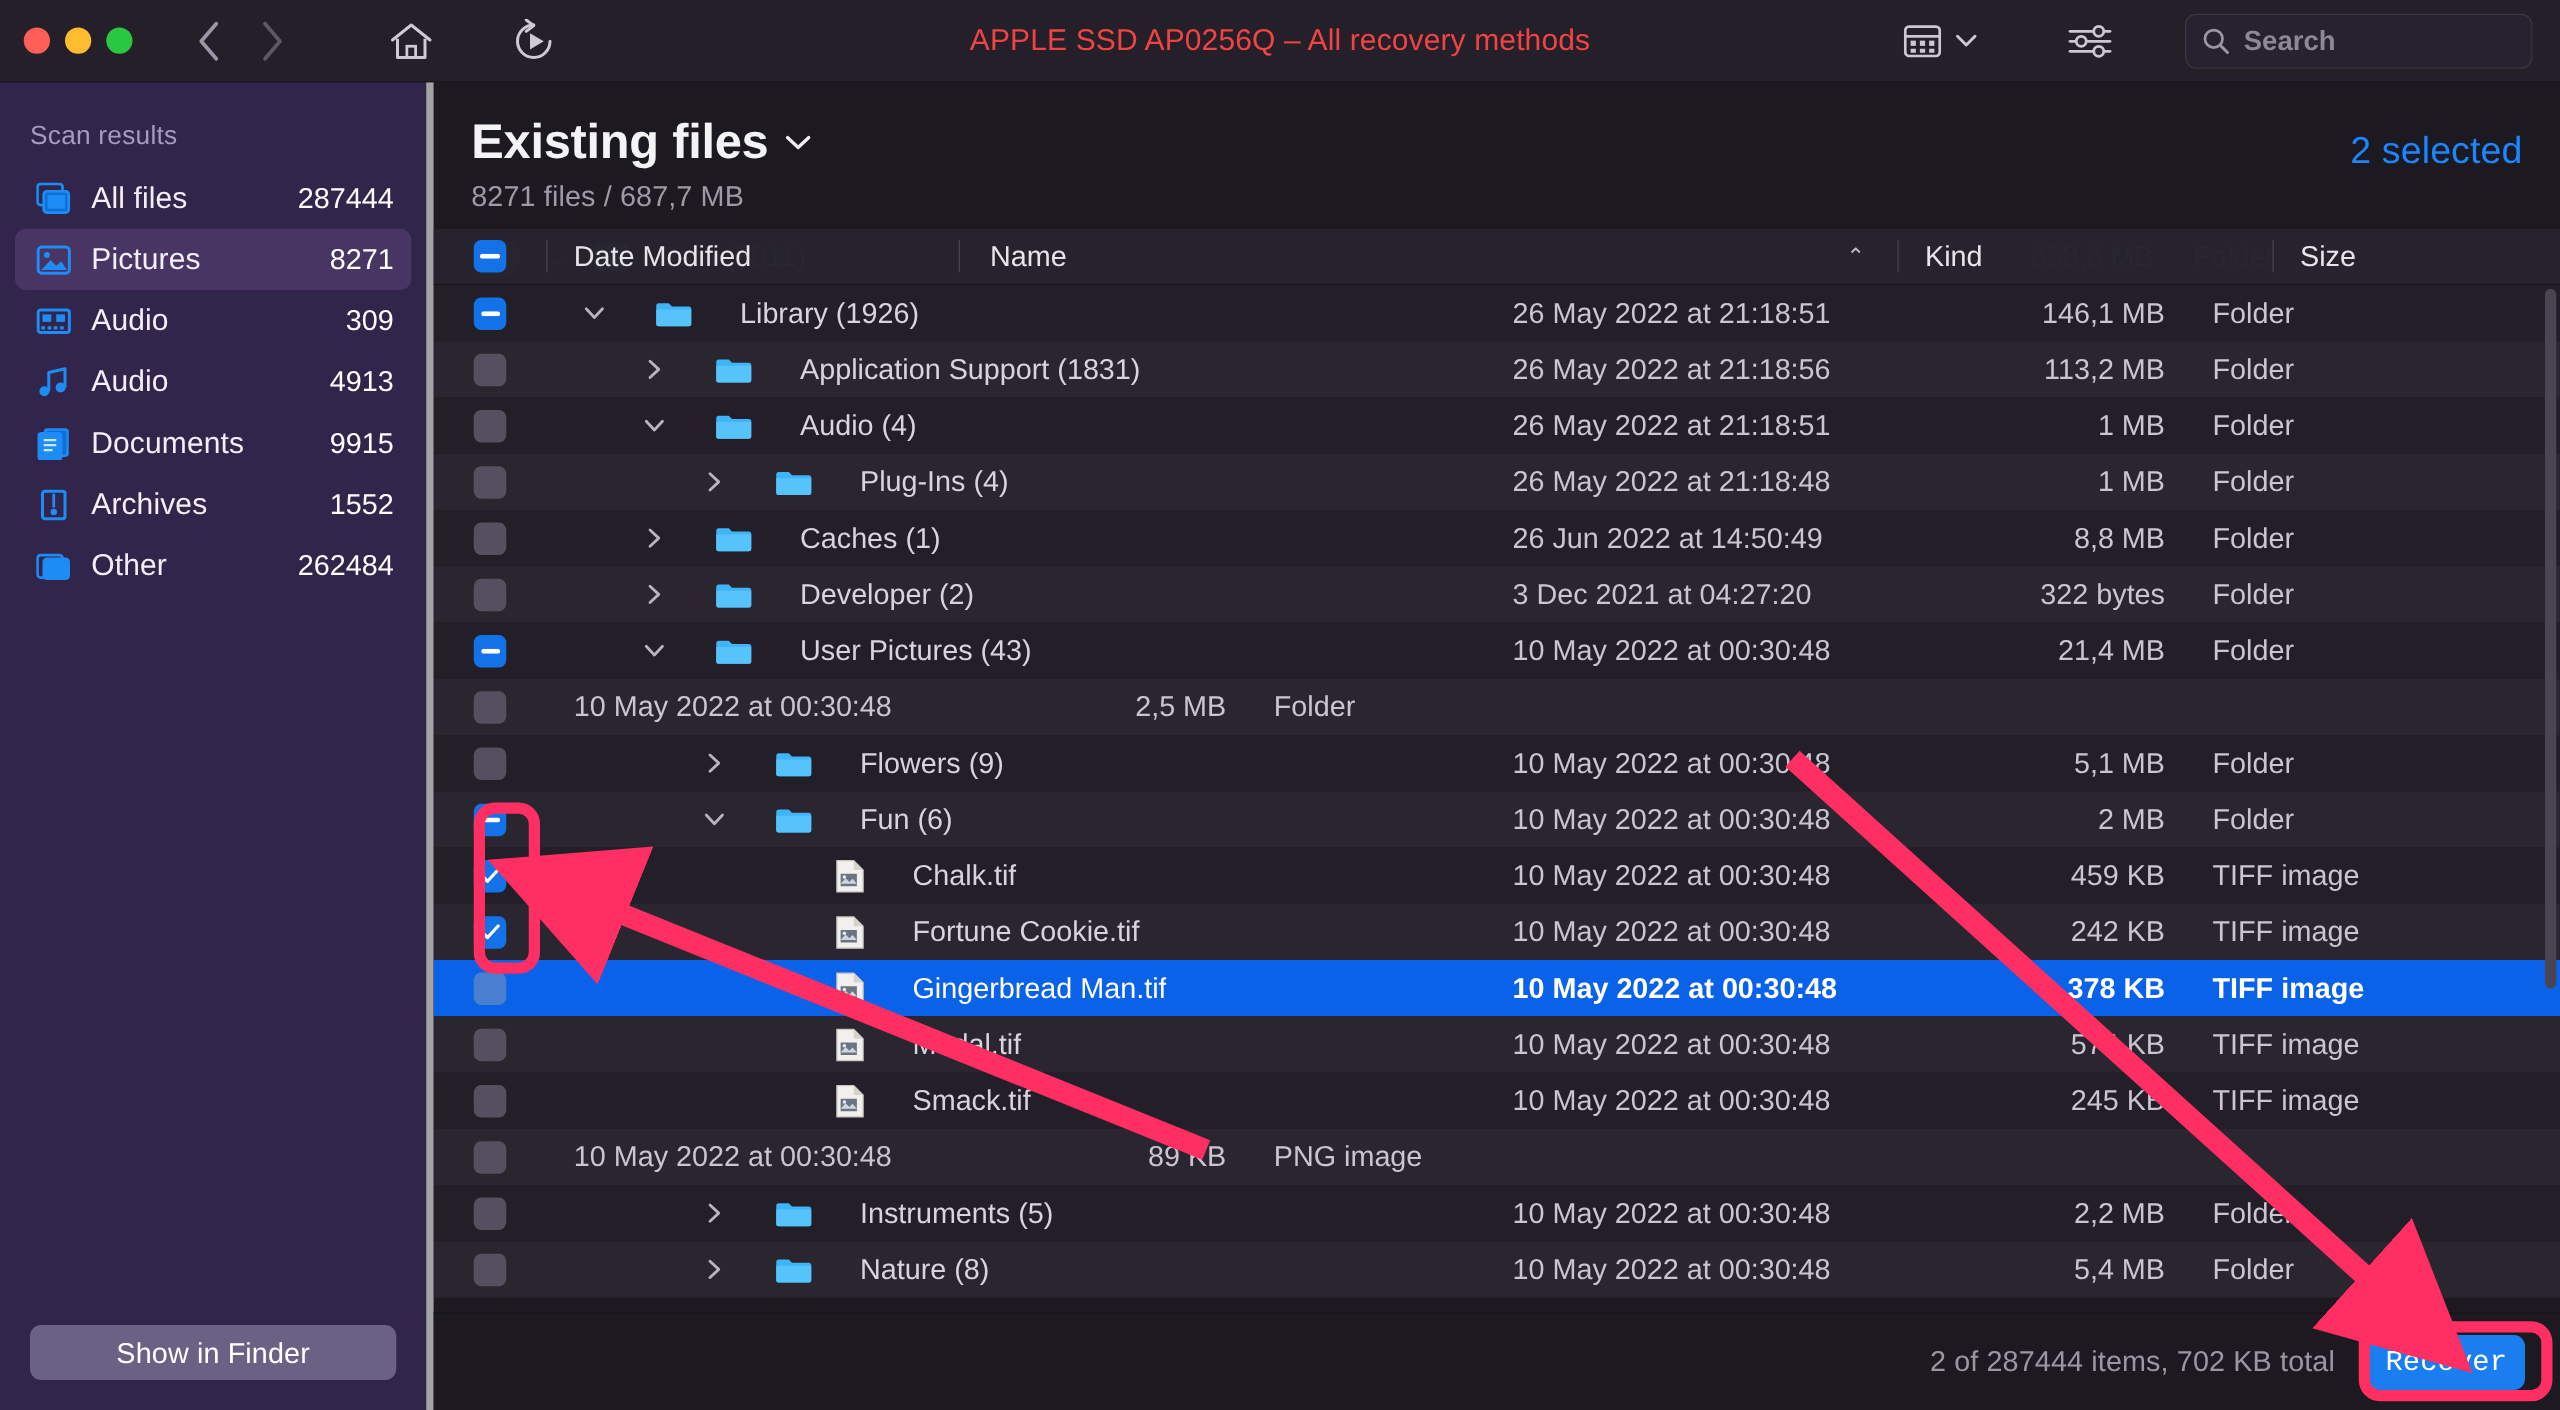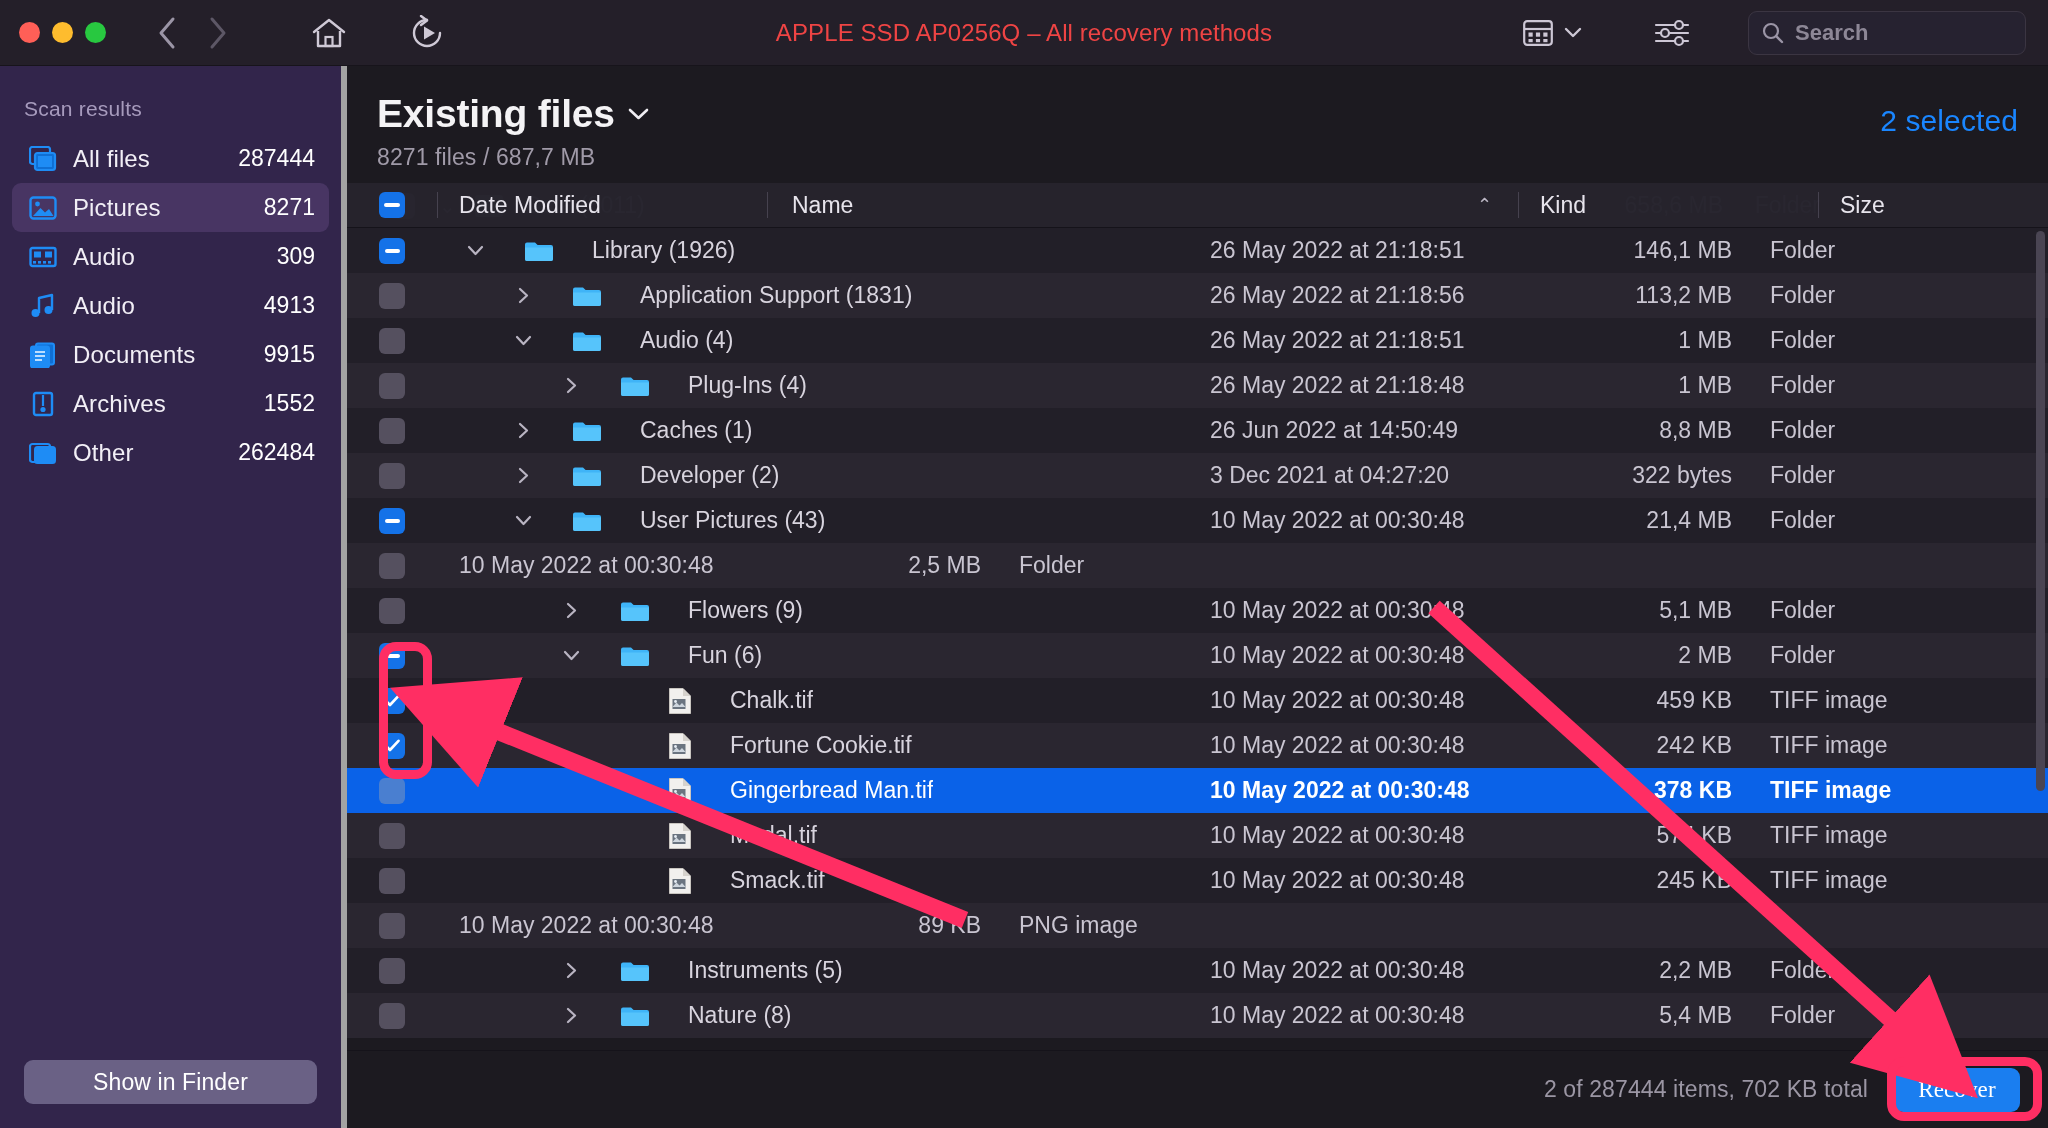--- a/index.html
+++ b/index.html
@@ -149,21 +149,21 @@
   .vscroll { position: absolute; right: 3px; top: 48px; width: 9px; height: 560px; border-radius: 5px; background: #4a4553; z-index: 3; }
 
   
   .footer {
     height: 78px; min-height: 78px; display: flex; align-items: center;
     background: #1c1a20; border-top: 1px solid #15131a; padding: 0 28px;
   }
   .foot-status { margin-left: auto; font-size: 23px; color: #9b96a4; letter-spacing: .1px; }
   .recoverbtn {
     margin-left: 26px; width: 126px; height: 44px; border-radius: 9px;
-    background: #1a7ef0; border: none; color: #fff; font-family: Liberation Serif, serif;
+    background: #1a7ef0; border: none; color: #fff; font-family: Liberation Mono, monospace;
     font-size: 23px; letter-spacing: .1px;
   }
 
   
   .ann { position: absolute; pointer-events: none; z-index: 50; }
   .ann-box { border: 9px solid #ff2e63; border-radius: 17px; }
   svg.ann-svg { position: absolute; left: 0; top: 0; z-index: 49; pointer-events: none; }
 </style>
 </head>
 <body>

